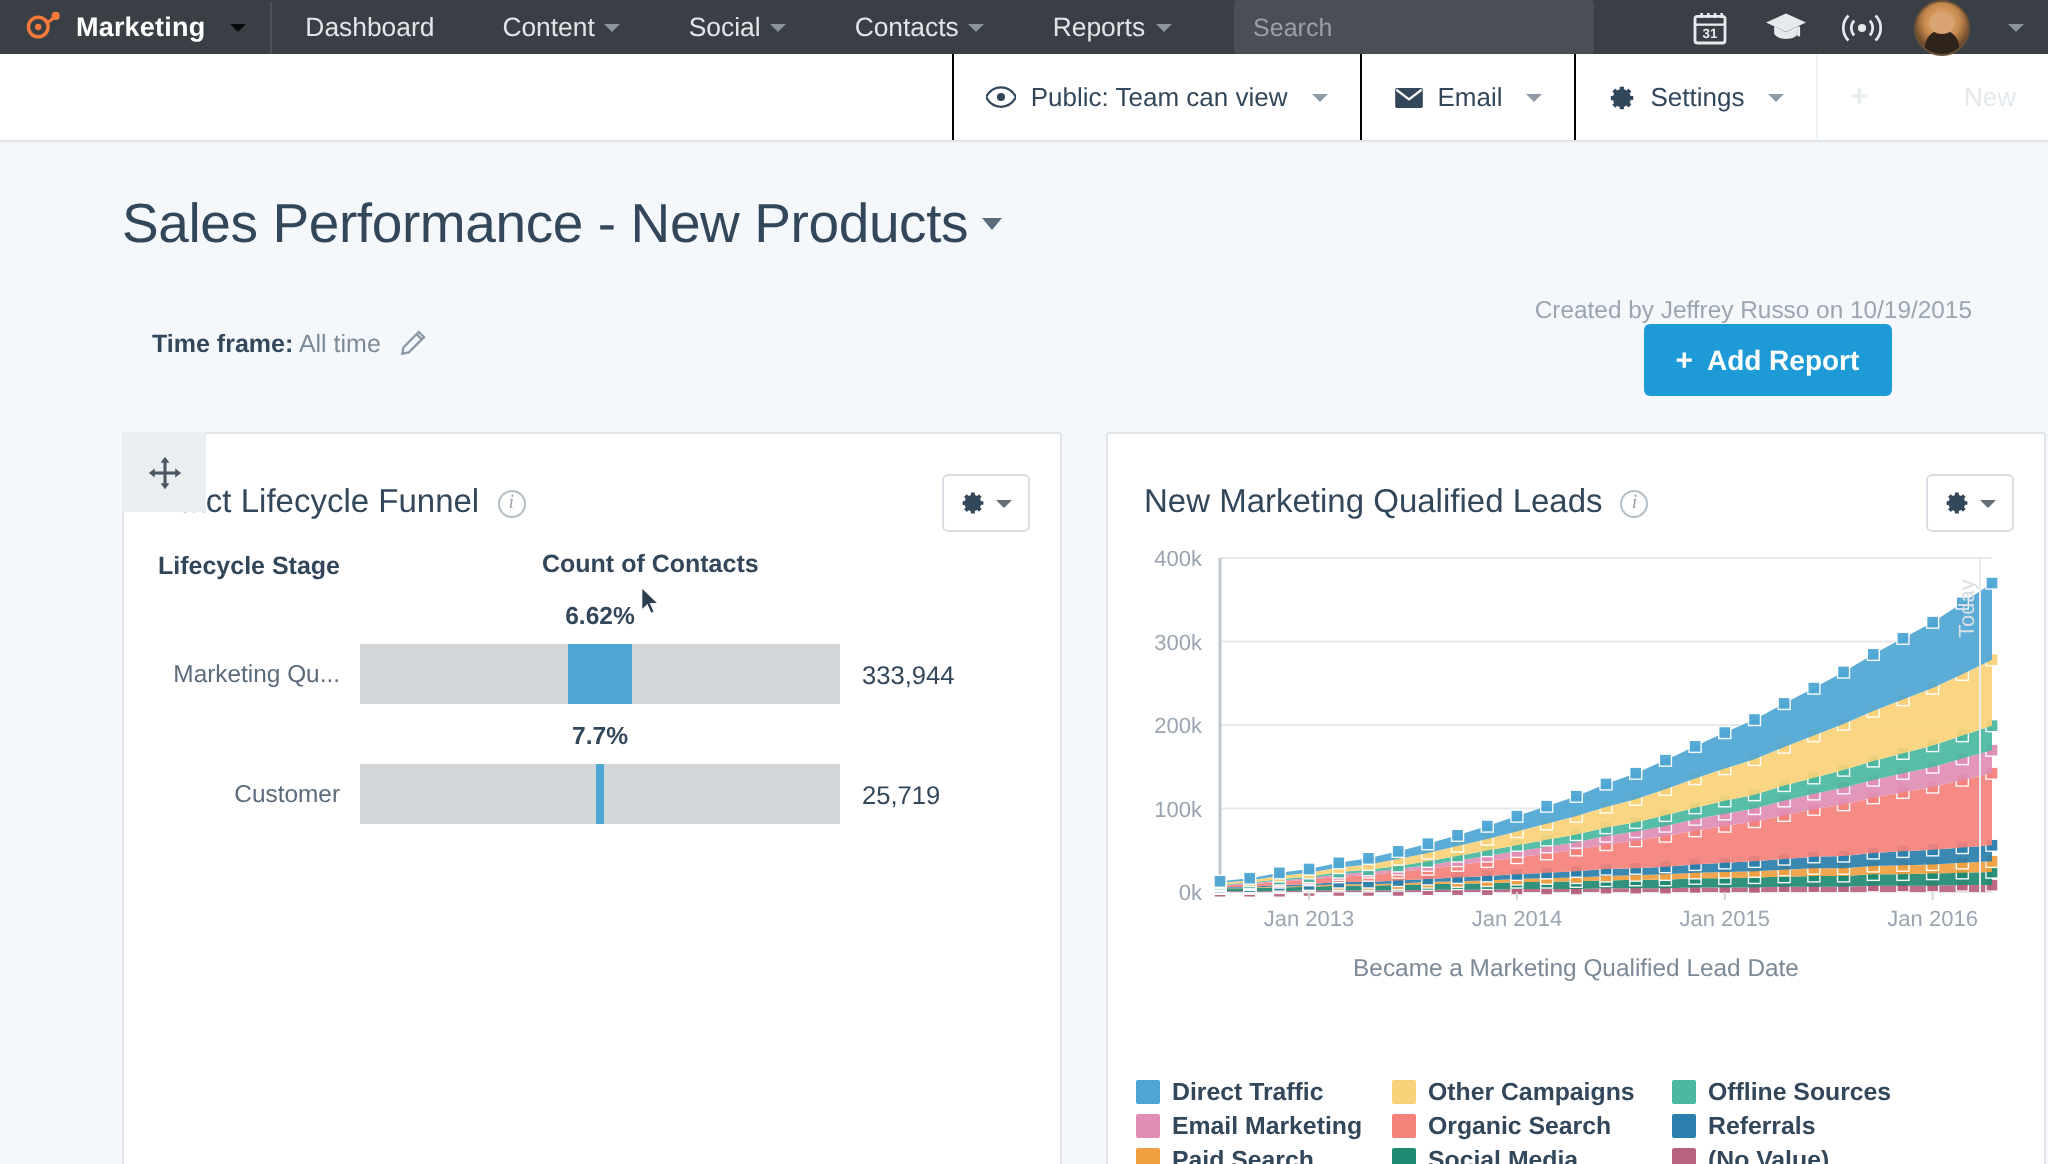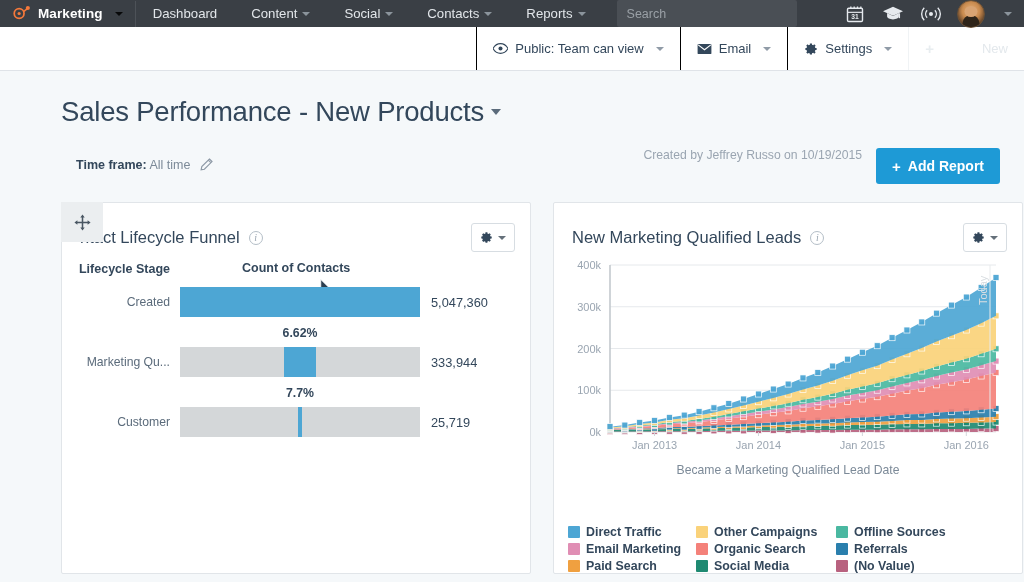--- a/index.html
+++ b/index.html
@@ -84,21 +84,21 @@
   }
   .title-caret {
     display: inline-block; width: 0; height: 0; margin-left: 7px; margin-bottom: 4px;
     border-left: 5px solid transparent; border-right: 5px solid transparent;
     border-top: 6px solid #5b6b7b; vertical-align: middle;
   }
   .meta-row { display: flex; align-items: center; margin-top: 21px; }
   .timeframe { font-size: 12.5px; color: #7c8a98; margin-left: 15px; }
   .timeframe b { color: #33475b; font-weight: 700; }
   .pencil { margin-left: 6px; display: inline-block; vertical-align: -2px; color: #8d99a6; }
-  .meta-right { margin-left: auto; display: flex; align-items: flex-start; }
+  .meta-right { margin-left: auto; display: flex; align-items: center; flex-direction: column; }
   .created {
     font-size: 12.2px; color: #9aa5b1; margin-right: 14px; white-space: nowrap;
   }
   .add-report {
     background: #00a4bd; background: #1e9ad6; color: #fff; border: none;
     font-size: 14px; font-weight: 700; padding: 10px 16px; border-radius: 3px;
     display: flex; align-items: center; gap: 7px; cursor: pointer;
     font-family: "Liberation Sans", sans-serif; white-space: nowrap;
   }
 
@@ -127,21 +127,21 @@
   }
   .gear-btn .caret { color: #4a5763; margin-left: 0; }
   .drag-handle {
     position: absolute; left: -1px; top: -1px; width: 42px; height: 40px;
     background: #ebeef0; display: flex; align-items: center; justify-content: center;
     color: #4a5763; z-index: 12;
   }
 
   
   .funnel { padding: 6px 0 0 0; position: relative; }
-  .funnel-heads { display: flex; font-size: 12.5px; font-weight: 700; color: #33475b; }
+  .funnel-heads { display: flex; font-size: 12.5px; font-weight: 700; color: #33475b; gap: 29px; }
   .fh-stage { width: 118px; text-align: right; padding-right: 10px; line-height: 1.35; }
   .fh-count { padding-left: 62px; }
   .cursor-arrow { position: absolute; left: 258px; top: 24px; }
   .frow { display: flex; align-items: center; margin-top: 9px; }
   .frow-label {
     width: 118px; text-align: right; padding-right: 10px;
     font-size: 12.2px; color: #5b6b7b; white-space: nowrap;
   }
   .fbar { width: 240px; height: 30px; background: #d4d7d9; position: relative; }
   .fbar .fill { position: absolute; top: 0; bottom: 0; background: #4da6d4; }
@@ -325,27 +325,20 @@
             <div class="fh-count">
               <span>Count of Contacts</span>
             </div>
           </div>
           <span class="cursor-arrow">
             <svg width="11" height="15" viewBox="0 0 11 15">
               <path d="M0.8 0.6 L0.8 12.2 L3.6 9.6 L5.4 13.8 L7.2 13 L5.4 8.9 L9.3 8.9 Z" fill="#2c3e50" stroke="#fff" stroke-width="0.7"></path>
             </svg>
           </span>
 
-          <div class="frow">
-            <div class="frow-label">Created</div>
-            <div class="fbar">
-              <div class="fill" id="fill0" style="left: 0%; width: 100%;"></div>
-            </div>
-            <div class="fval">5,047,360</div>
-          </div>
 
           <div class="fpct">6.62%</div>
           <div class="frow">
             <div class="frow-label">Marketing Qu...</div>
             <div class="fbar">
               <div class="fill" id="fill1" style="left: 43.38%; width: 13.24%;"></div>
             </div>
             <div class="fval">333,944</div>
           </div>
 

